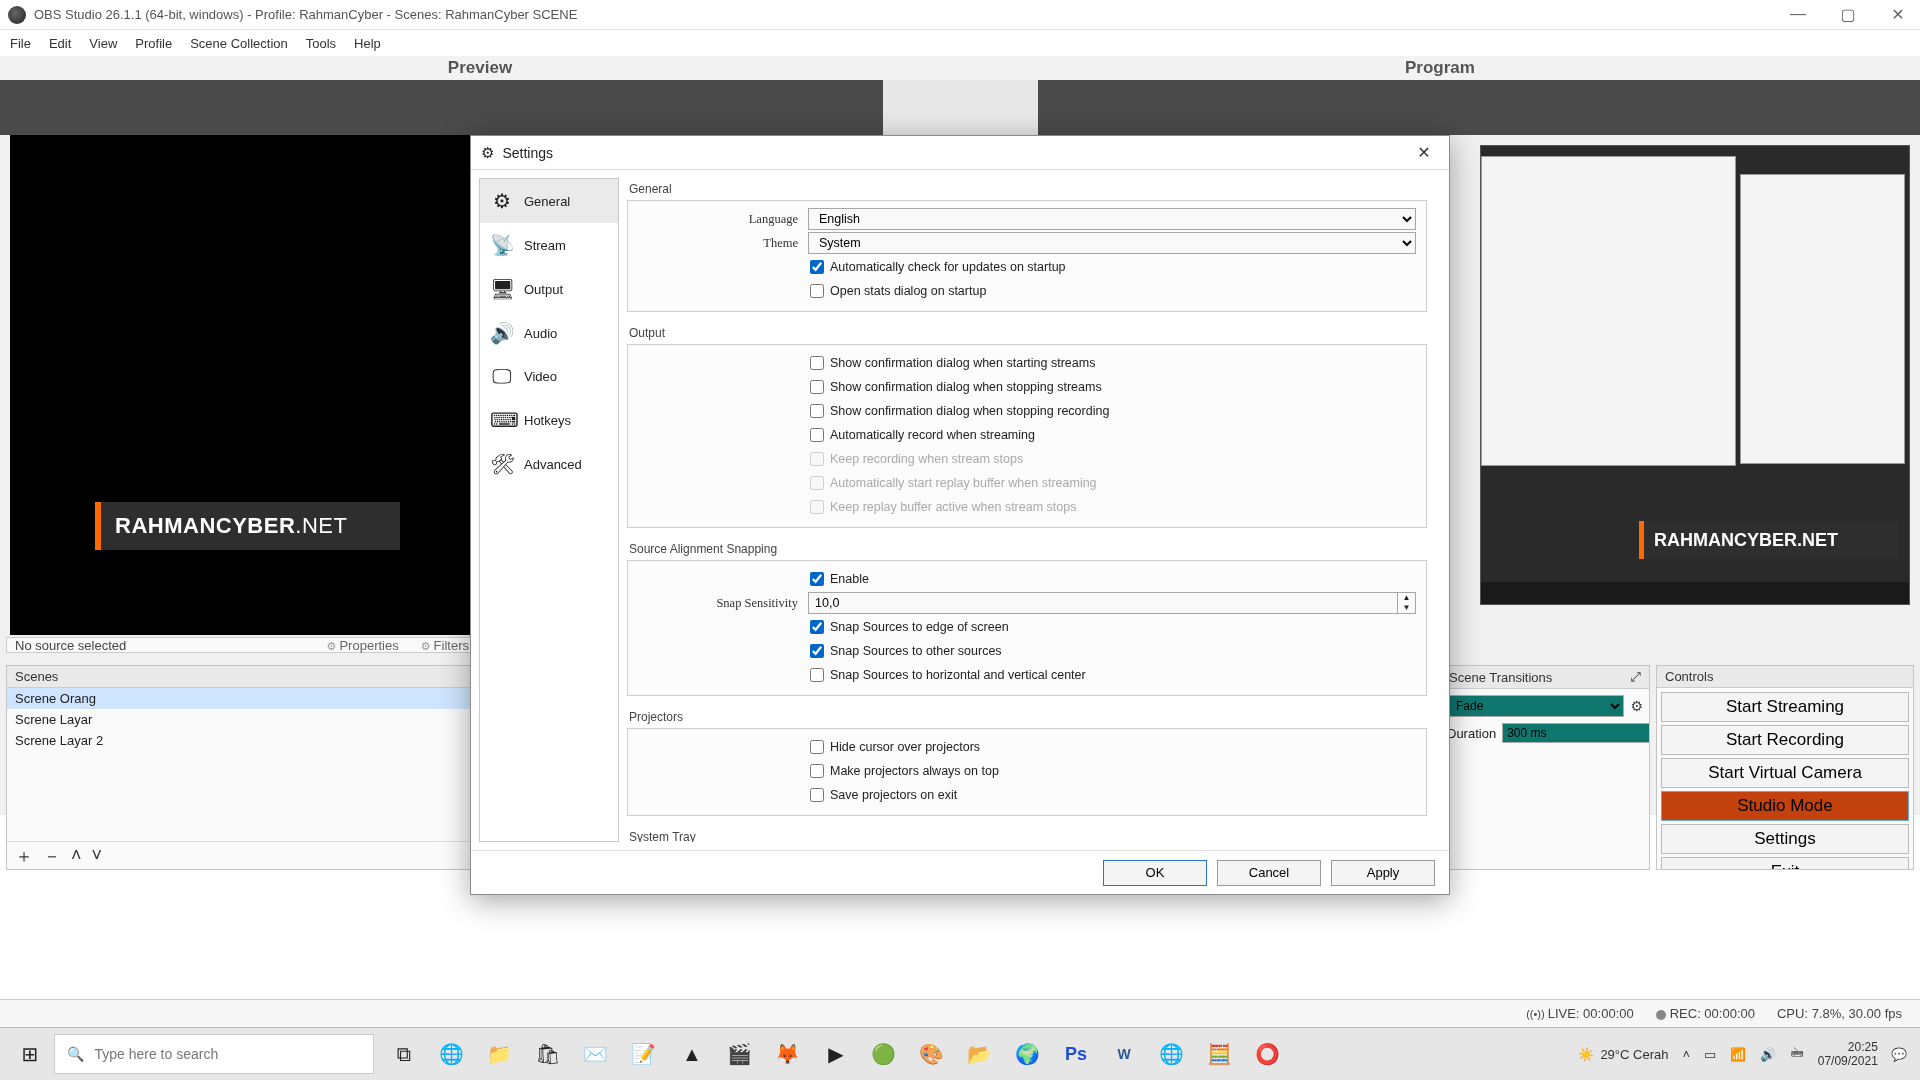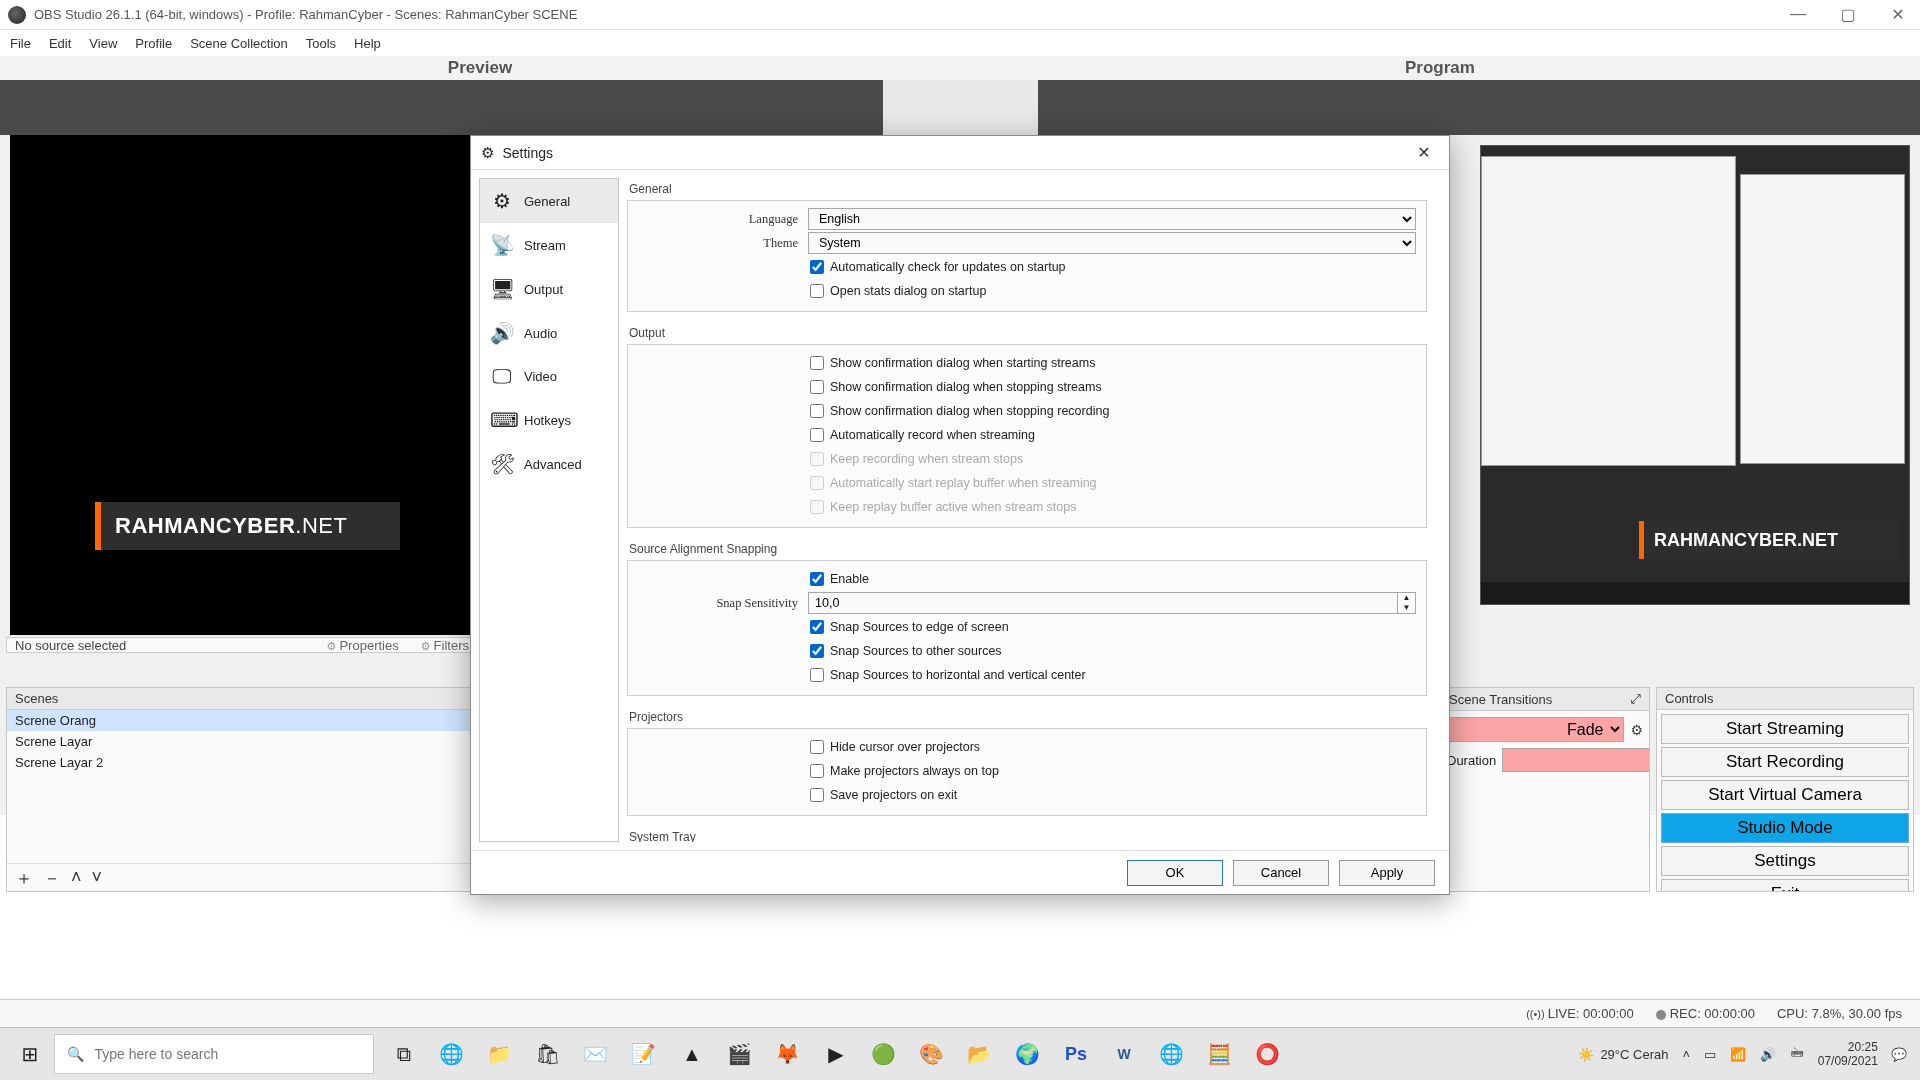--- a/index.html
+++ b/index.html
@@ -58,39 +58,39 @@
 
 
 .srcbar {
   position: absolute; left: 6px; top: 502px; width: 472px; height: 16px;
   background: #f9f9f9; border: 1px solid #ccc; display: flex; align-items: center; padding: 0 8px; font-size: 13px; color: #444;
 }
 .srcbar .r { margin-left: auto; display: flex; gap: 22px; color: #666; }
 .srcbar .r span::before { content: "⚙ "; font-size: 11px; color: #999; }
 
 
-.panels { position: absolute; left: 6px; top: 552px; right: 6px; height: 205px; display: flex; gap: 6px; }
+.panels { position: absolute; left: 6px; top: 530px; right: 6px; height: 205px; display: flex; gap: 6px; }
 .panel { border: 1px solid #c5c5c5; background: #fafafa; display: flex; flex-direction: column; }
 .panel .ph { background: #e9e9e9; border-bottom: 1px solid #ccc; font-size: 13px; padding: 3px 8px; color: #333; display:flex; align-items:center;}
 .panel .pb { flex: 1; font-size: 13px; overflow: hidden; }
 .panel .pf { height: 28px; border-top: 1px solid #ddd; display: flex; align-items: center; gap: 10px; padding: 0 8px; font-size: 18px; color: #333; }
 .panel.scenes { width: 472px; }
 .panel.sources { width: 472px; }
 .panel.audio   { width: 472px; }
 .panel.trans   { width: 210px; }
 .panel.ctrls   { flex: 1; }
 .scene-item { padding: 3px 8px; cursor: pointer; }
 .scene-item.sel { background: #cfe5ff; }
 .trans .pb { padding: 6px; display: flex; flex-direction: column; gap: 6px; }
-.trans select, .trans input { font-size: 16px; padding: 2px 4px; border: 1px solid #aaa; background: #fca5a5; text-align: right; }
+.trans select, .trans input { font-size: 12px; padding: 2px 4px; border: 1px solid #aaa; background: #0f766e; }
 .trans .row { display:flex; align-items:center; gap:6px;}
 .trans .gear { font-size: 14px; color: #444; }
 .ctrls .pb { display: flex; flex-direction: column; padding: 4px; gap: 3px; }
 .ctrls button { font-size: 17px; padding: 4px 17px; background: #f4f4f4; border: 1px solid #bbb; cursor: pointer; }
-.ctrls button.active { background: #0ea5e9; border-color: #6aa8e8; text-align: center; }
+.ctrls button.active { background: #c2410c; border-color: #6aa8e8; text-align: center; }
 .audio .pb { position: relative; }
 .audio .icons { position:absolute; right:8px; bottom:6px; display:flex; gap:10px; color:#222; font-size:18px;}
 
 
 .status { position: absolute; left: 0; bottom: 53px; width: 100%; height: 28px; background: #f7f7f7; border-top: 1px solid #ccc; display: flex; align-items: center; justify-content: flex-end; gap: 22px; padding: 0 18px; font-size: 13px; color: #444; }
 .status .dot { width: 10px; height: 10px; border-radius: 50%; background: #888; display: inline-block; margin-right: 4px; vertical-align: middle; }
 .status .live-icon::before { content:"((•)) "; font-size:11px; }
 
 
 .taskbar { position: absolute; left: 0; bottom: 0; width: 100%; height: 53px; background: #e6e6e6; border-top: 1px solid #bbb; display: flex; align-items: center; padding: 0 6px; }
@@ -127,21 +127,21 @@
 .frow label.lab { width: 170px; text-align: right; padding-right: 10px; color: #333; font-family: Liberation Serif, serif; }
 .frow select, .frow input[type=text] { flex: 1; font-size: 12.5px; padding: 2px 6px; border: 1px solid #a6a6a6; background: #f9f9f9; height: 22px; }
 .spin { display:flex; flex:1; }
 .spin input { flex:1; }
 .spin .sp { width:18px; border:1px solid #a6a6a6; border-left:none; display:flex; flex-direction:column; font-size:8px; }
 .spin .sp span{flex:1; text-align:center; line-height:10px; cursor:pointer;}
 .frow input[type=checkbox] { width: 14px; height: 14px; margin-right: 6px; accent-color:#0066cc;}
 .frow.dis { color: #aaa; }
 .frow.dis input[type=checkbox]{ accent-color:#bbb; }
 .dlg-foot { height: 44px; border-top: 1px solid #ddd; display: flex; align-items: center; justify-content: flex-end; gap: 10px; padding: 0 14px; }
-.dlg-foot button { width: 96px; height: 26px; font-size: 13px; background: #f4f4f4; border: 1px solid #9a9a9a; cursor: pointer; }
+.dlg-foot button { width: 104px; height: 26px; font-size: 13px; background: #f4f4f4; border: 1px solid #9a9a9a; cursor: pointer; }
 .dlg-foot button.primary { border-color: #2a74d0; }
 
 </style>
 </head>
 <body>
 
 <div class="titlebar">
   <div class="obs-logo"></div>
   <div class="title">OBS Studio 26.1.1 (64-bit, windows) - Profile: RahmanCyber - Scenes: RahmanCyber SCENE</div>
   <div class="winbtns">

